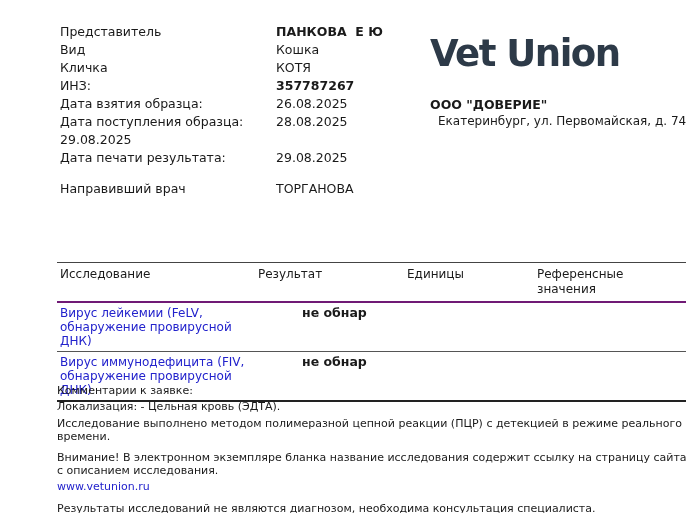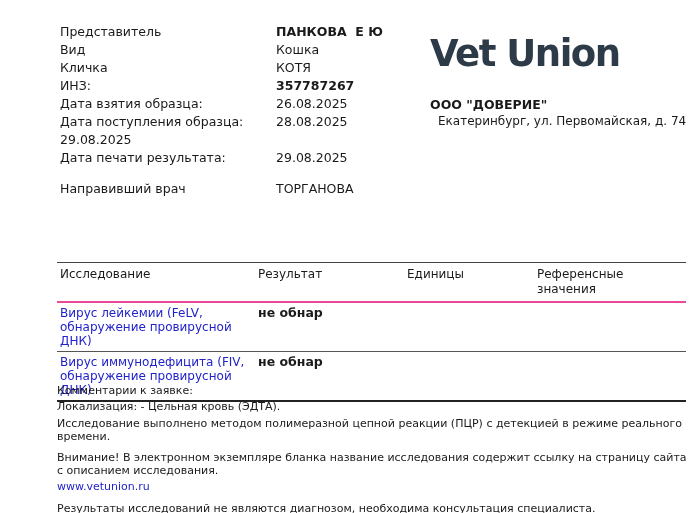--- a/index.html
+++ b/index.html
@@ -30,34 +30,34 @@
     line-height:1;
   }
   .company { position:absolute; left:0; top:76px; font-size:12.5px; font-weight:bold; }
   .address { position:absolute; left:8px; top:93px; font-size:12px; }
 
   
   .rtable { position:absolute; left:57px; top:262px; width:629px; border-top:1px solid #444; }
   .thead {
     display:grid; grid-template-columns:198px 149px 130px 1fr;
     padding:4px 0 4px 3px; font-size:12px; line-height:15px;
-    border-bottom:2px solid #ec4899;
+    border-bottom:2px solid #701a75;
   }
   .trow {
     display:grid; grid-template-columns:198px 149px 130px 1fr;
     padding:3px 0 3px 3px;
     border-bottom:1px solid #555;
   }
   .trow.last { border-bottom:2px solid #222; }
   .test-name {
     color:var(--link-blue,#2222cc);
     font-size:12px; line-height:14px; max-width:192px;
     cursor:pointer;
   }
-  .result-cell { font-size:12.5px; font-weight:bold; line-height:14px; }
+  .result-cell { font-size:12.5px; font-weight:bold; line-height:14px;margin-left:44px; }
   .units-cell, .ref-cell { font-size:12px; }
 
   
   .footer { position:absolute; left:57px; top:381px; width:632px; font-size:11px; line-height:13px; }
   .f-line { margin-top:3px; }
   .f-method { margin-top:4px; }
   .f-attention { margin-top:8px; }
   .website { color:var(--link-blue,#2222cc); cursor:pointer; margin-top:3px; display:inline-block; }
   .f-disclaimer { margin-top:9px; }
 </style>

